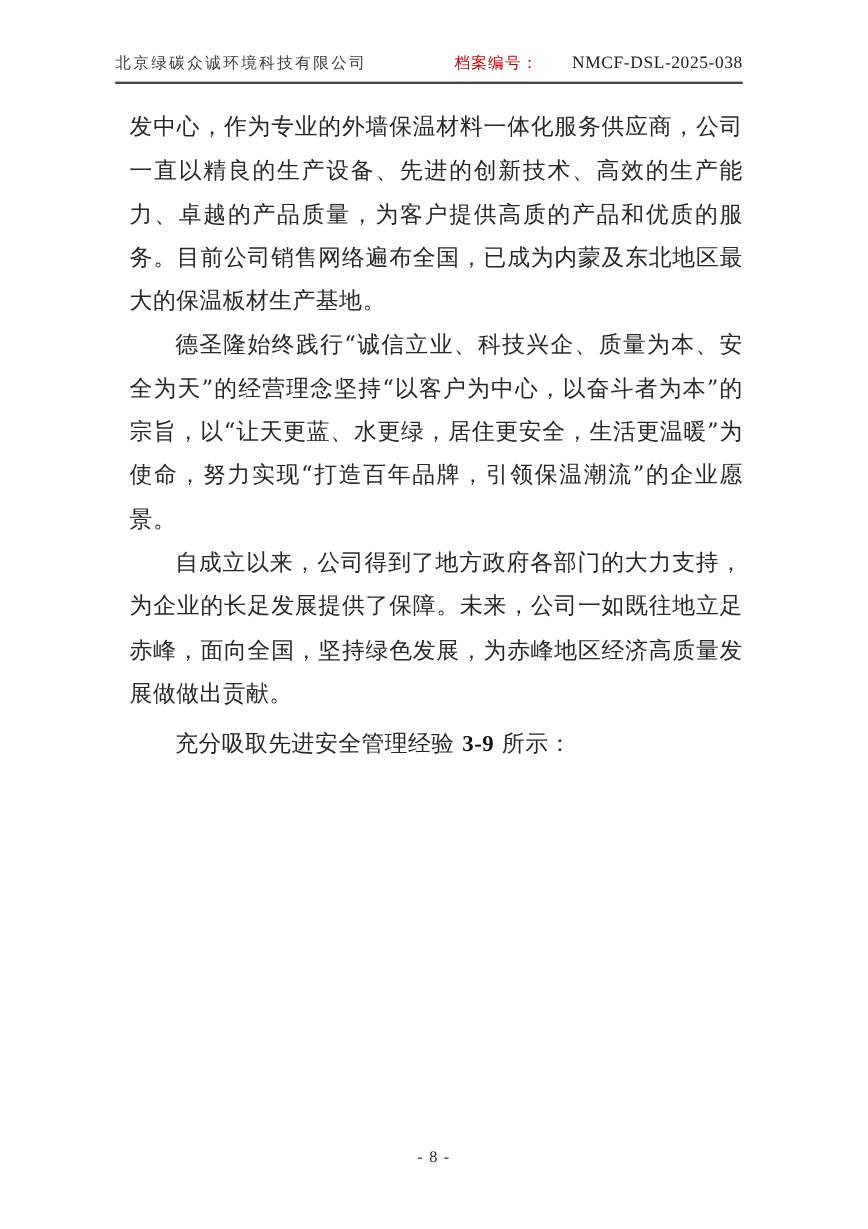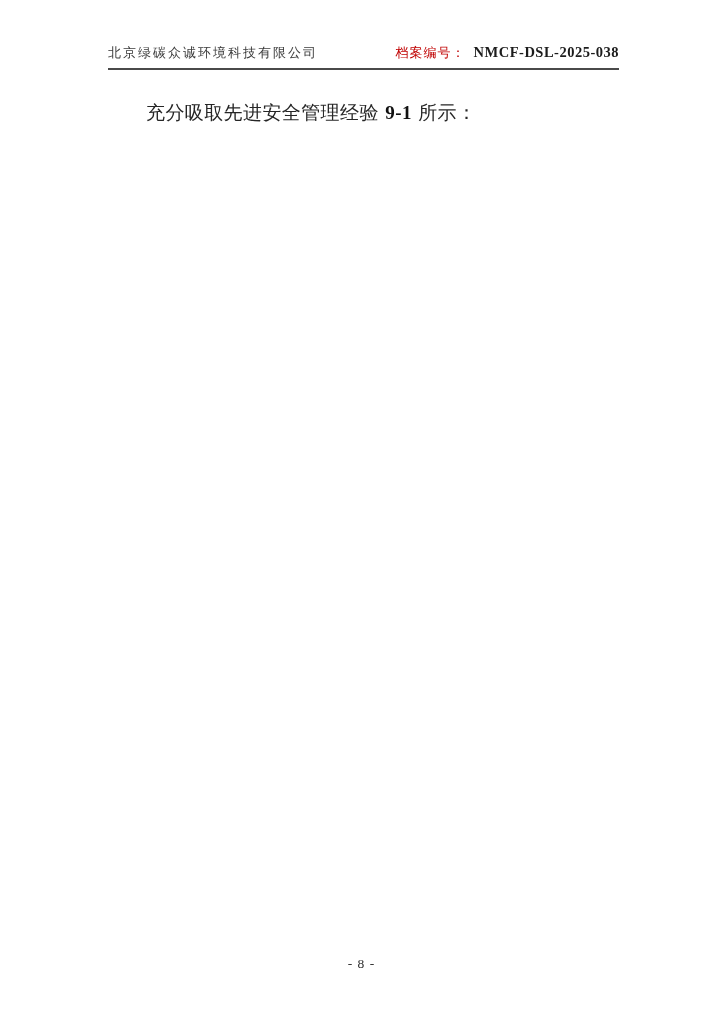--- a/index.html
+++ b/index.html
@@ -7,49 +7,49 @@
     position: relative;
     width: 723px;
     height: 1024px;
     background: #ffffff;
     font-family: "DejaVu Serif", "Liberation Serif", serif;
     color: #262626;
     overflow: hidden;
   }
   .doc-header {
     position: absolute;
-    left: 108px;
+    left: 96px;
     right: 104px;
     top: 44px;
     display: flex;
     justify-content: space-between;
     align-items: flex-end;
     border-bottom: 2px solid #4a4a4a;
     padding-bottom: 6px;
   }
   .company {
     font-size: 13px;
     color: #3b3b3b;
     letter-spacing: 2px;
     white-space: nowrap;
   }
   .archive {
     font-size: 13px;
     white-space: nowrap;
     display: flex;
     align-items: baseline;
-    gap: 8px;
+    gap: 28px;
   }
   .archive-label {
     color: #c00000;
     letter-spacing: 1px;
   }
   .archive-number {
     color: #1c1c1c;
-    font-weight: bold;
+    font-weight: normal;
     font-size: 14.5px;
     font-family: "Liberation Serif", serif;
     letter-spacing: 0.5px;
   }
   .doc-body {
     position: absolute;
     left: 108px;
     right: 104px;
     top: 88px;
     font-size: 19px;
@@ -86,20 +86,23 @@
 
   <header class="doc-header">
     <span class="company">北京绿碳众诚环境科技有限公司</span>
     <span class="archive">
       <span class="archive-label" style="color: rgb(192, 0, 0);">档案编号：</span>
       <span class="archive-number">NMCF-DSL-2025-038</span>
     </span>
   </header>
 
   <main class="doc-body">
-    <p class="para indent figure-line"><span>充分吸取先进安全管理经验 </span><span class="figref">9-1</span><span> 所示：</span></p>
+    <p class="para">发中心，作为专业的外墙保温材料一体化服务供应商，公司一直以精良的生产设备、先进的创新技术、高效的生产能力、卓越的产品质量，为客户提供高质的产品和优质的服务。目前公司销售网络遍布全国，已成为内蒙及东北地区最大的保温板材生产基地。</p>
+    <p class="para indent">德圣隆始终践行“诚信立业、科技兴企、质量为本、安全为天”的经营理念坚持“以客户为中心，以奋斗者为本”的宗旨，以“让天更蓝、水更绿，居住更安全，生活更温暖”为使命，努力实现“打造百年品牌，引领保温潮流”的企业愿景。</p>
+    <p class="para indent">自成立以来，公司得到了地方政府各部门的大力支持，为企业的长足发展提供了保障。未来，公司一如既往地立足赤峰，面向全国，坚持绿色发展，为赤峰地区经济高质量发展做做出贡献。</p>
+    <p class="para indent figure-line"><span>充分吸取先进安全管理经验 </span><span class="figref">3-9</span><span> 所示：</span></p>
   </main>
 
   <footer class="doc-footer">
     <span class="page-number">- 8 -</span>
   </footer>
 
 </div>
 
 </body></html>

